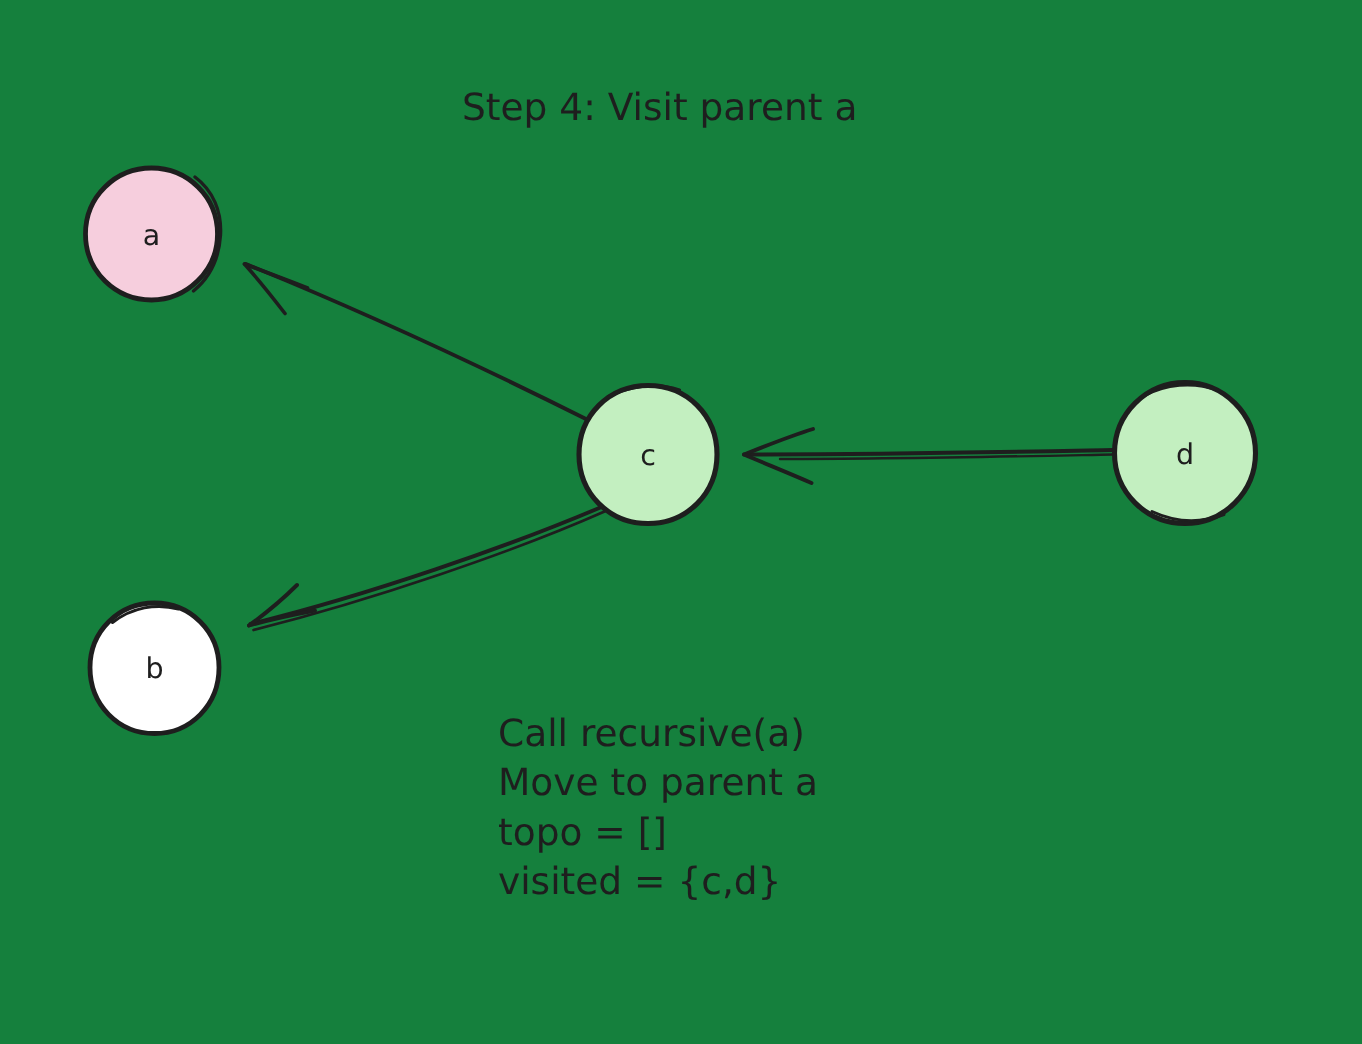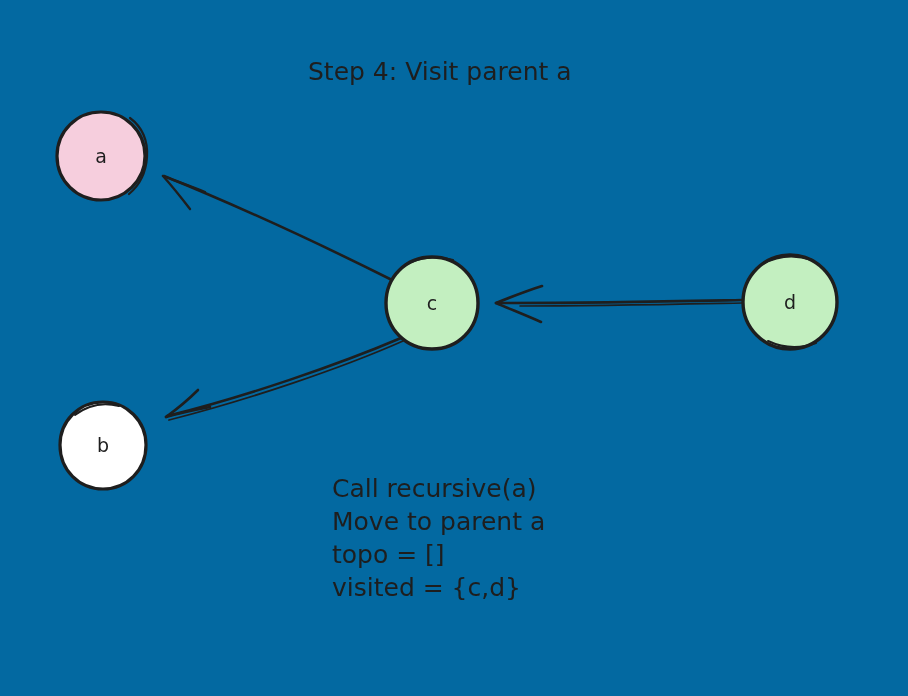--- a/index.html
+++ b/index.html
@@ -7,21 +7,21 @@
     padding: 0;
     background: #ffffff;
   }
   body {
     font-family: "DejaVu Sans", sans-serif;
   }
   #canvas {
     position: relative;
     width: 908px;
     height: 696px;
-    background: #0369a1;
+    background: #15803d;
     overflow: hidden;
   }
   #diagram-svg {
     position: absolute;
     top: 0;
     left: 0;
     width: 908px;
     height: 696px;
   }
   .node-label {

